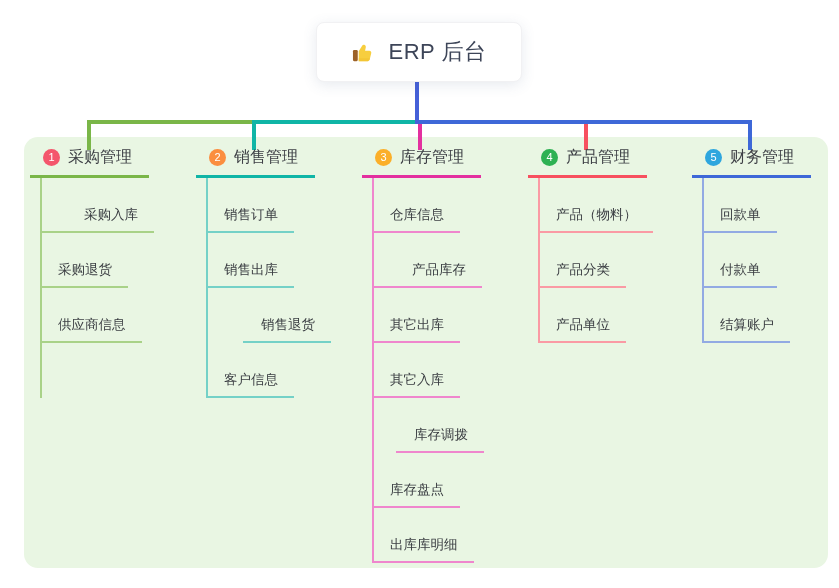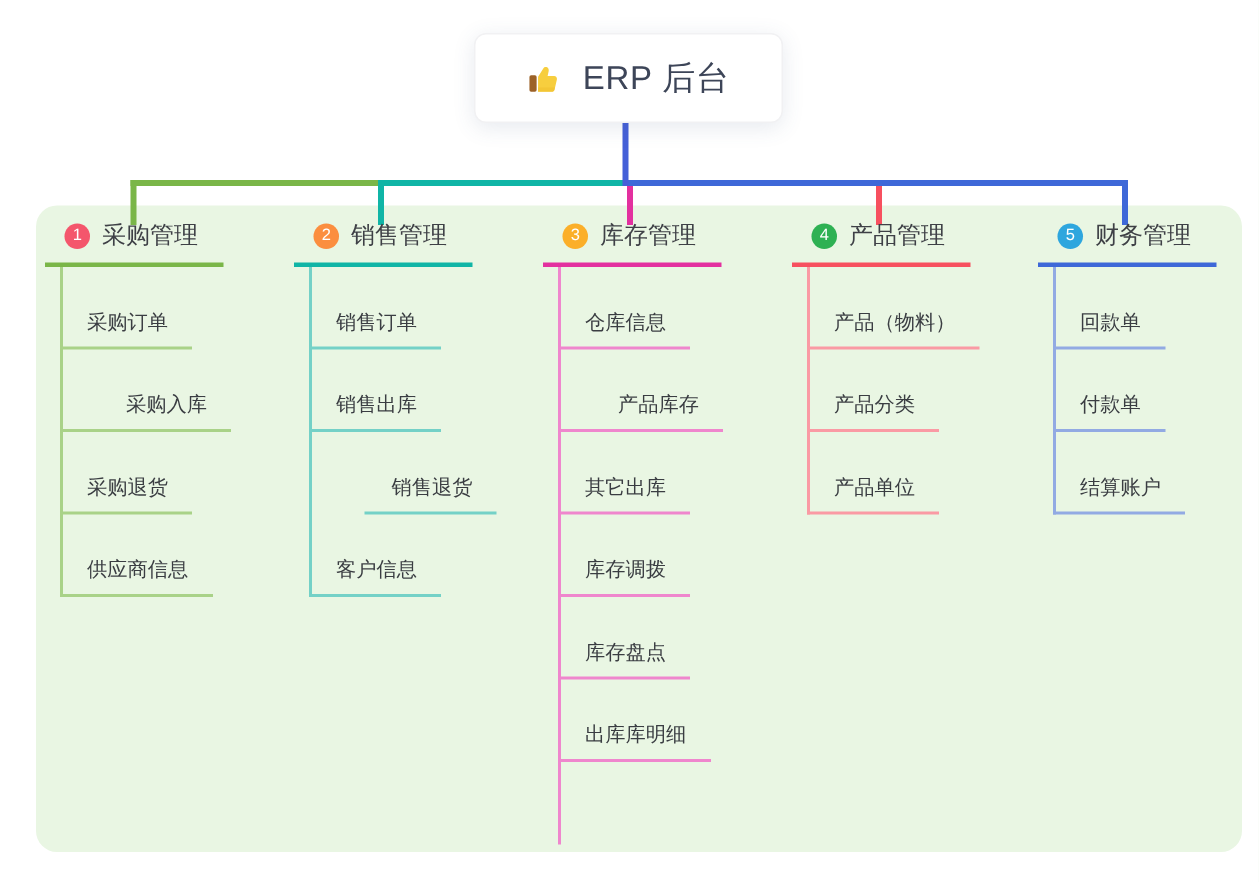--- a/index.html
+++ b/index.html
@@ -82,23 +82,20 @@
   </div>
 
   <div id="branch-layer">
       <div class="branch" style="left: 30px;">
         <div class="branch-title" style="border-bottom-color: rgb(122, 182, 72);">
           <span class="badge" style="background: rgb(244, 86, 108);">1</span>
           <span class="branch-label">采购管理</span>
         </div>
         <div class="children">
           <div class="spine" style="background: rgb(169, 210, 136); height: 220px;"></div>
-          <div class="child" style="border-bottom-color: rgb(169, 210, 136);">
-            <span class="child-label">采购订单</span>
-          </div>
           <div class="child" style="border-bottom-color: rgb(169, 210, 136); padding-left: 44px;">
             <span class="child-label">采购入库</span>
           </div>
           <div class="child" style="border-bottom-color: rgb(169, 210, 136);">
             <span class="child-label">采购退货</span>
           </div>
           <div class="child" style="border-bottom-color: rgb(169, 210, 136);">
             <span class="child-label">供应商信息</span>
           </div>
         </div>
@@ -134,20 +131,23 @@
           <div class="child" style="border-bottom-color: rgb(239, 134, 205);">
             <span class="child-label">仓库信息</span>
           </div>
           <div class="child" style="border-bottom-color: rgb(239, 134, 205); padding-left: 40px;">
             <span class="child-label">产品库存</span>
           </div>
           <div class="child" style="border-bottom-color: rgb(239, 134, 205);">
             <span class="child-label">其它出库</span>
           </div>
           <div class="child" style="border-bottom-color: rgb(239, 134, 205);">
+            <span class="child-label">其它入库</span>
+          </div>
+          <div class="child" style="border-bottom-color: rgb(239, 134, 205); margin-left: 24px;">
             <span class="child-label">库存调拨</span>
           </div>
           <div class="child" style="border-bottom-color: rgb(239, 134, 205);">
             <span class="child-label">库存盘点</span>
           </div>
           <div class="child" style="border-bottom-color: rgb(239, 134, 205);">
             <span class="child-label">出库库明细</span>
           </div>
         </div>
       </div>

